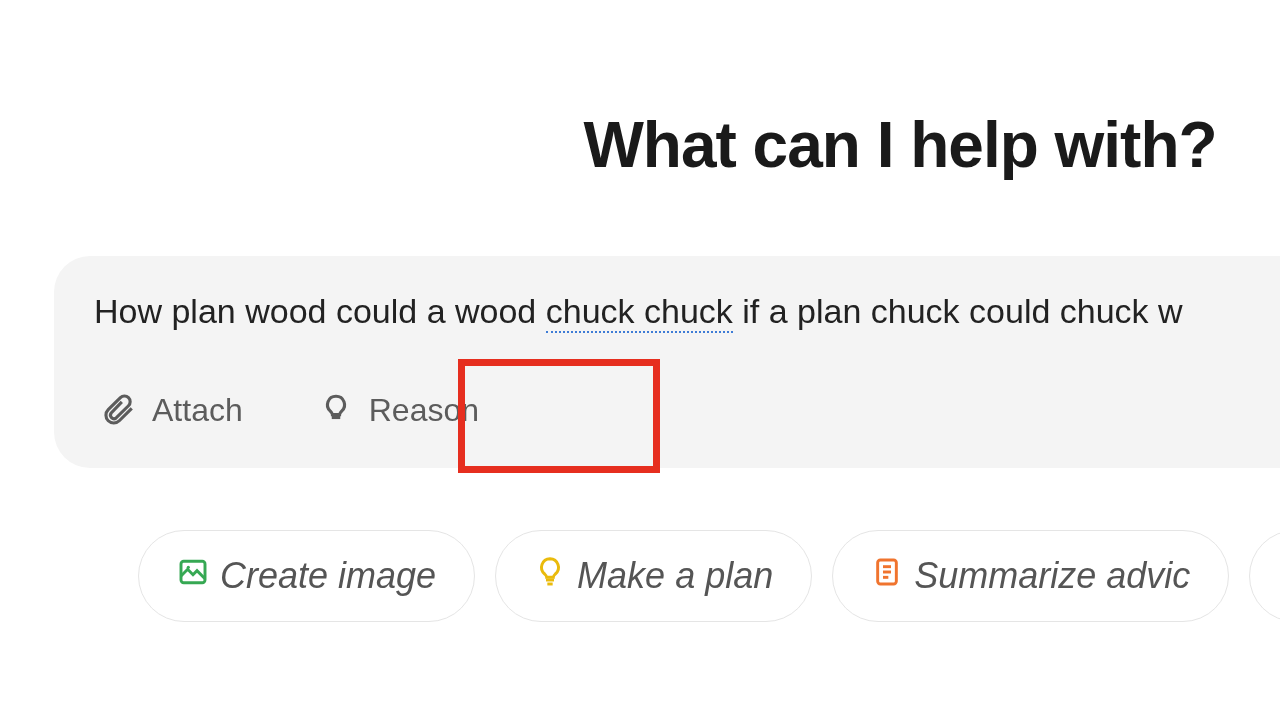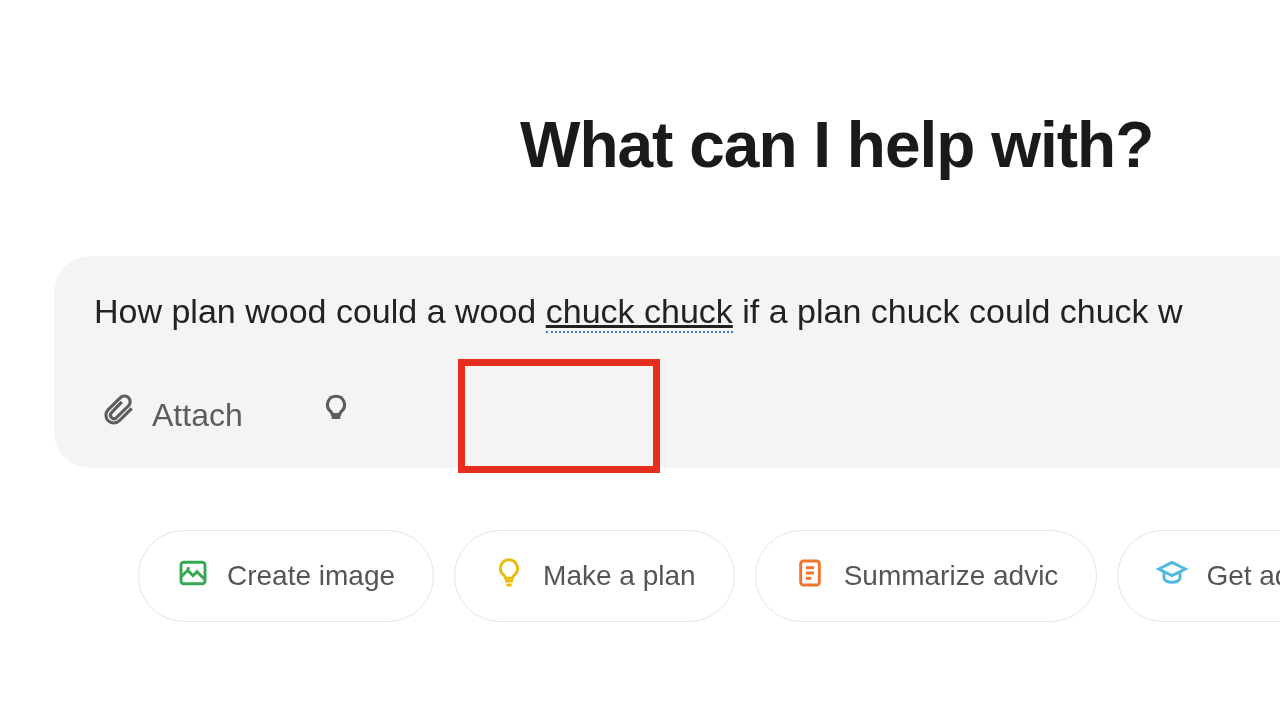--- a/index.html
+++ b/index.html
@@ -14,20 +14,21 @@
   .stage {
     position: relative;
     width: 1280px;
     height: 720px;
   }
   .heading {
     position: absolute;
     top: 108px;
     left: 0;
     width: 100%;
+    text-align: center;
     font-size: 64px;
     font-weight: 600;
     letter-spacing: -1px;
     padding-left: 520px; 
     white-space: nowrap;
   }
   .input-card {
     position: absolute;
     top: 256px;
     left: 54px;
@@ -40,33 +41,32 @@
     position: absolute;
     top: 36px;
     left: 40px;
     font-size: 34px;
     color: #222;
     white-space: nowrap;
   }
   .prompt-line .spellcheck {
     border-bottom: 2px dotted #3e7cd6;
     padding-bottom: 1px;
-    text-decoration: underline;
   }
   .tools-row {
     position: absolute;
     top: 128px;
     left: 36px;
     display: flex;
     align-items: center;
     gap: 52px;
   }
   .tool-btn {
     display: flex;
-    align-items: flex-end;
+    align-items: flex-start;
     gap: 16px;
     padding: 8px 12px;
     font-size: 32px;
     color: #5c5c5c;
     cursor: pointer;
     border-radius: 6px;
     background: transparent;
     border: none;
   }
   .tool-btn svg {
@@ -89,29 +89,30 @@
     position: absolute;
     top: 530px;
     left: 138px;
     display: flex;
     gap: 20px;
     white-space: nowrap;
   }
   .chip {
     display: inline-flex;
     align-items: center;
-    gap: 18px;
+    gap: 11px;
     height: 92px;
     padding: 0 38px;
     border: 1.5px solid #e5e5e5;
     border-radius: 46px;
     background: #ffffff;
-    font-size: 28px;
+    font-size: 36px;
     color: #555;
     cursor: pointer;
+    font-style: italic;
   }
   .chip svg {
     width: 32px;
     height: 32px;
     fill: none;
     stroke-width: 2.2;
   }
 </style>
 </head>
 <body>
@@ -137,20 +138,21 @@
       </button>
 
 
       <button class="tool-btn">
         <span>
           <svg viewBox="0 0 24 24">
               <path d="M9 18h6"></path>
               <path d="M12 3a6 6 0 0 0-4 10.5c.8.8 1.5 1.7 1.5 2.5h5c0-.8.7-1.7 1.5-2.5A6 6 0 0 0 12 3z"></path>
             </svg>
         </span>
+        <span>Reason</span>
       </button>
 
     </div>
   </div>
 
   <div class="highlight-box"></div>
 
   <div class="suggestions-row">
 
     <button class="chip">

